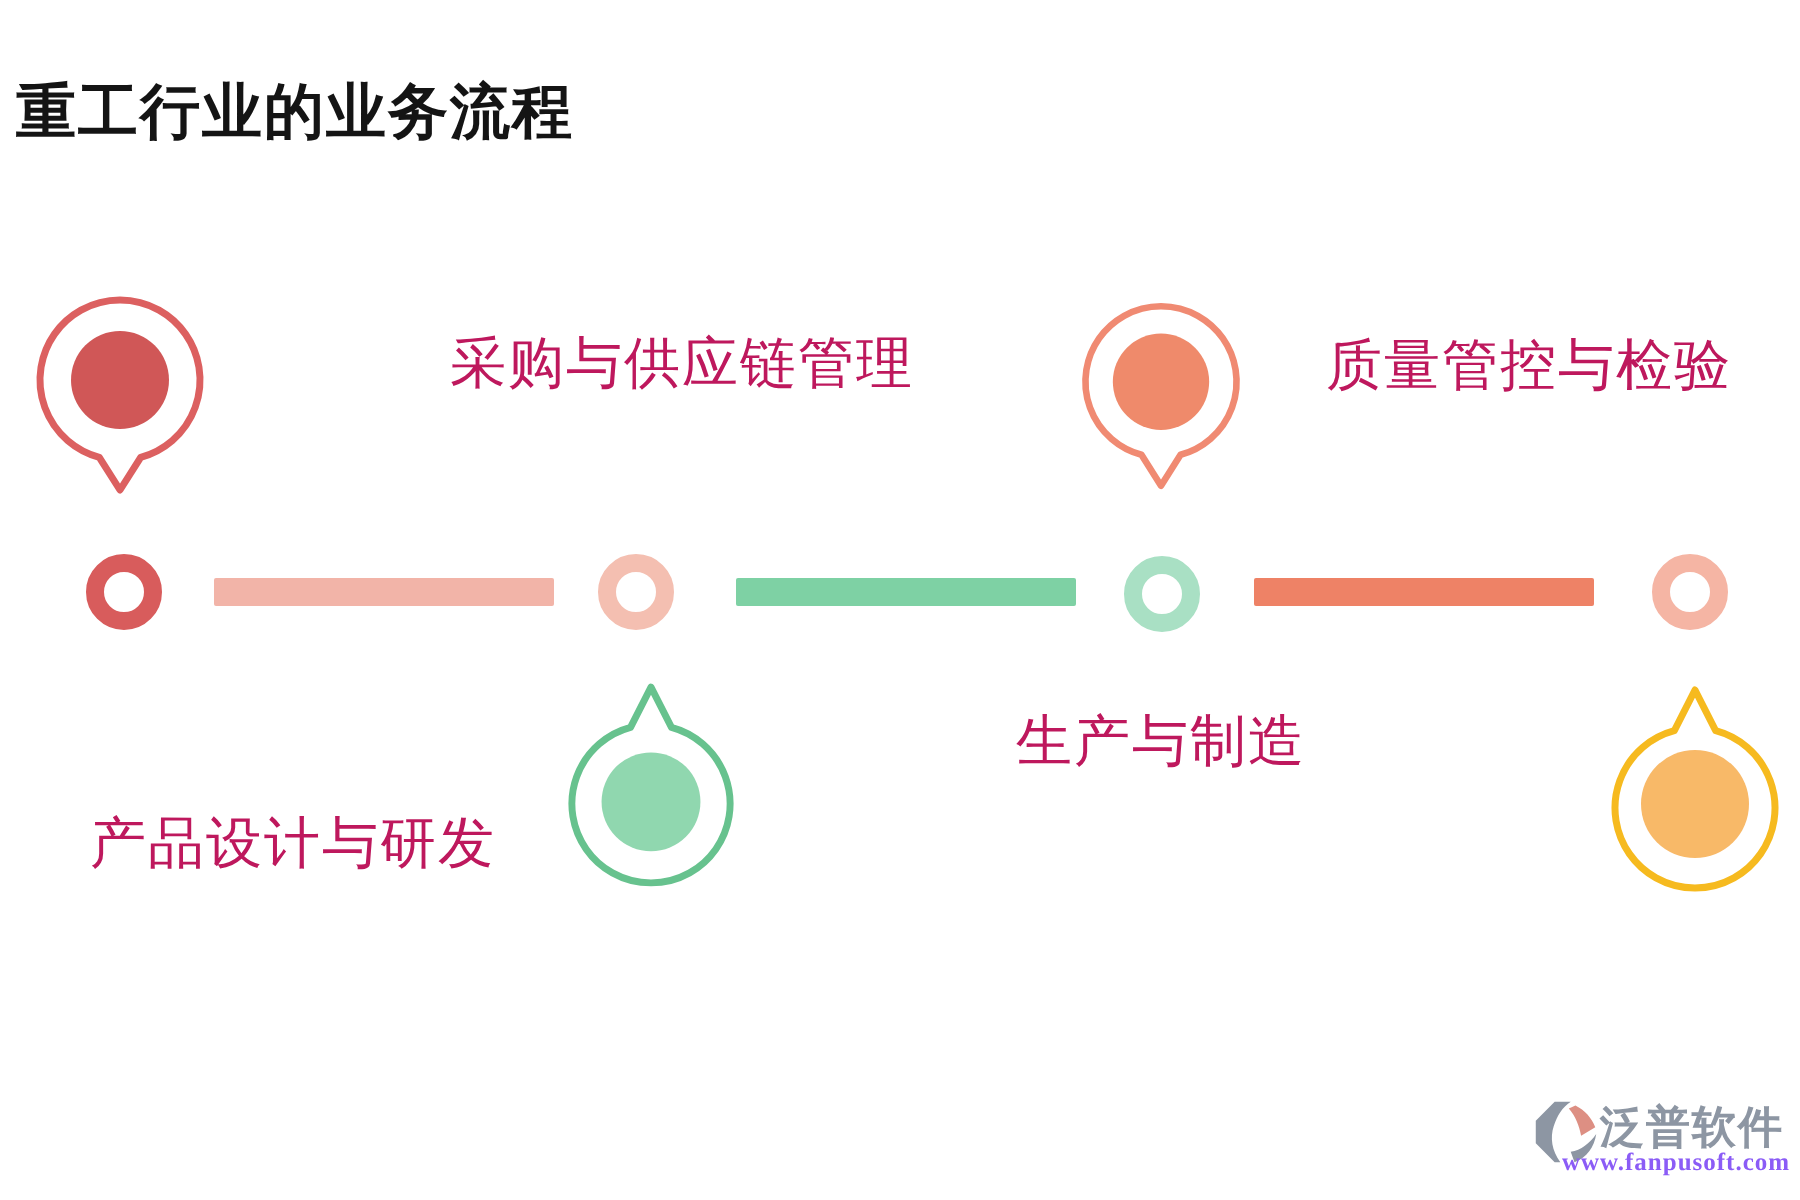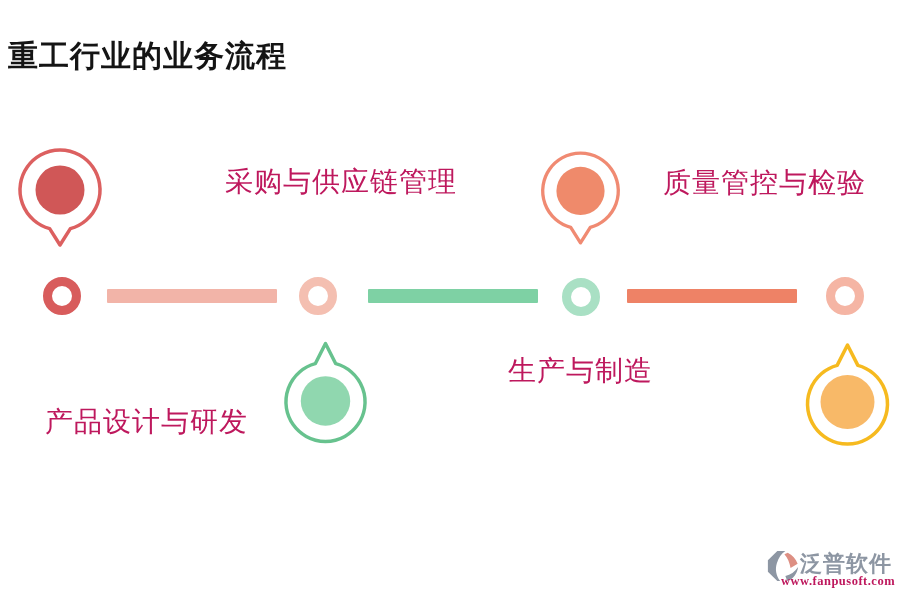--- a/index.html
+++ b/index.html
@@ -27,21 +27,21 @@
   .ring4{left:826px;top:277px;border:9px solid #f5b5a4;}
   .bar{height:14px;top:289px;border-radius:1px;}
   .bar1{left:107px;width:170px;background:#f2b4a8;}
   .bar2{left:368px;width:170px;background:#7ed1a4;}
   .bar3{left:627px;width:170px;background:#ee8266;}
   .balloon1{left:15px;top:146px;}
   .balloon2{left:281px;top:340px;}
   .balloon3{left:538px;top:149px;}
   .balloon4{left:800px;top:342px;}
   .brand{left:800px;top:549px;font-size:22px;font-weight:bold;color:#8d96a3;letter-spacing:1px;font-family:Liberation Mono, monospace;}
-  .brand-url{left:781px;top:574px;font-size:12.5px;font-weight:bold;color:#be185d;letter-spacing:0.5px;text-align:center;}
+  .brand-url{left:781px;top:574px;font-size:12.5px;font-weight:bold;color:#8b5cf6;letter-spacing:0.5px;text-align:center;}
   .logo-icon{left:766px;top:548px;}
 </style>
 </head>
 <body>
 
 <div class="abs title">重工行业的业务流程</div>
 
 <div class="abs ring ring1"></div>
 <div class="abs ring ring2"></div>
 <div class="abs ring ring3"></div>

